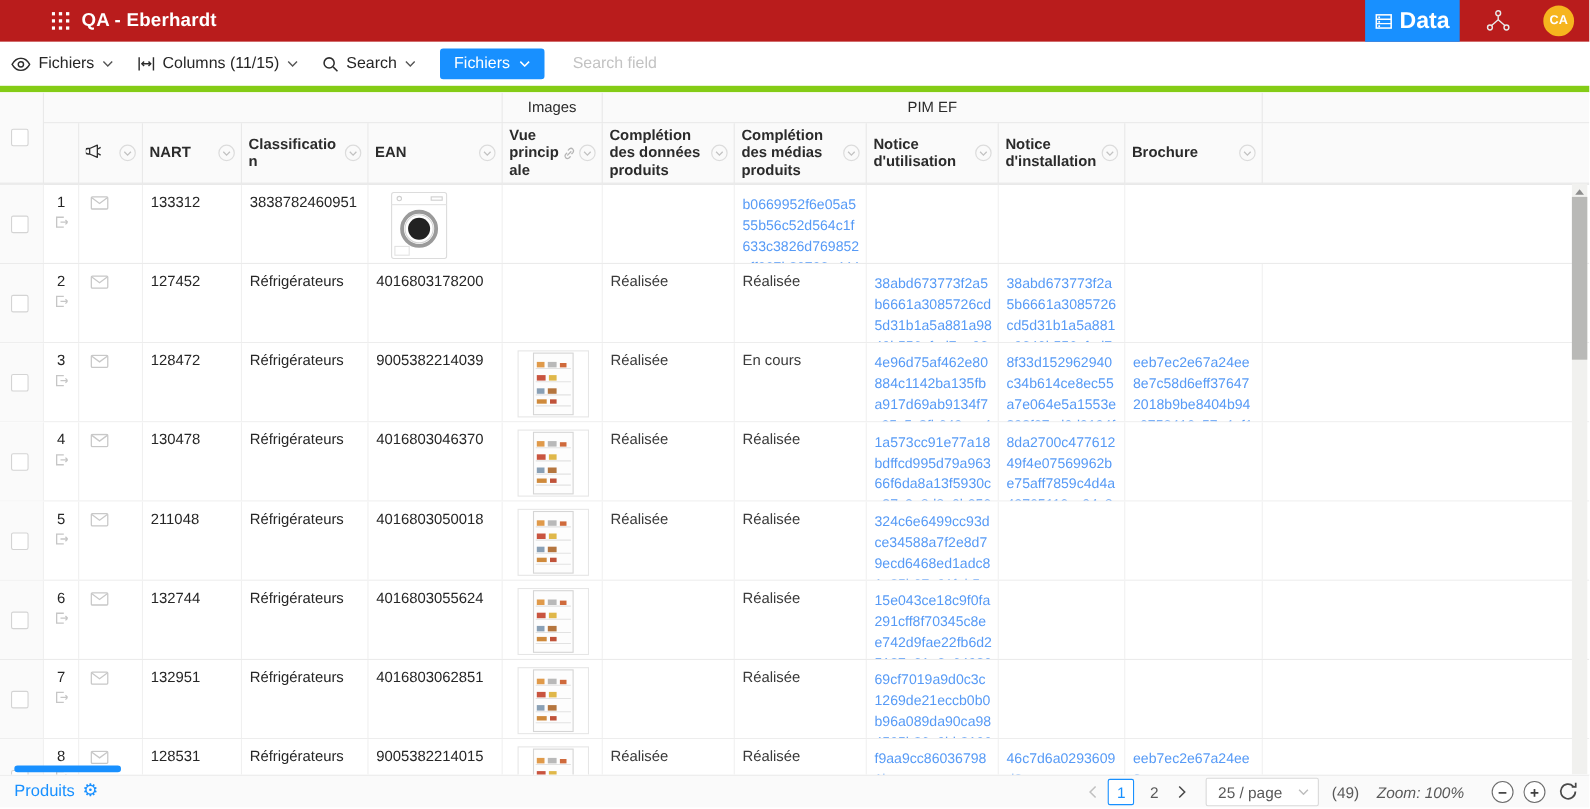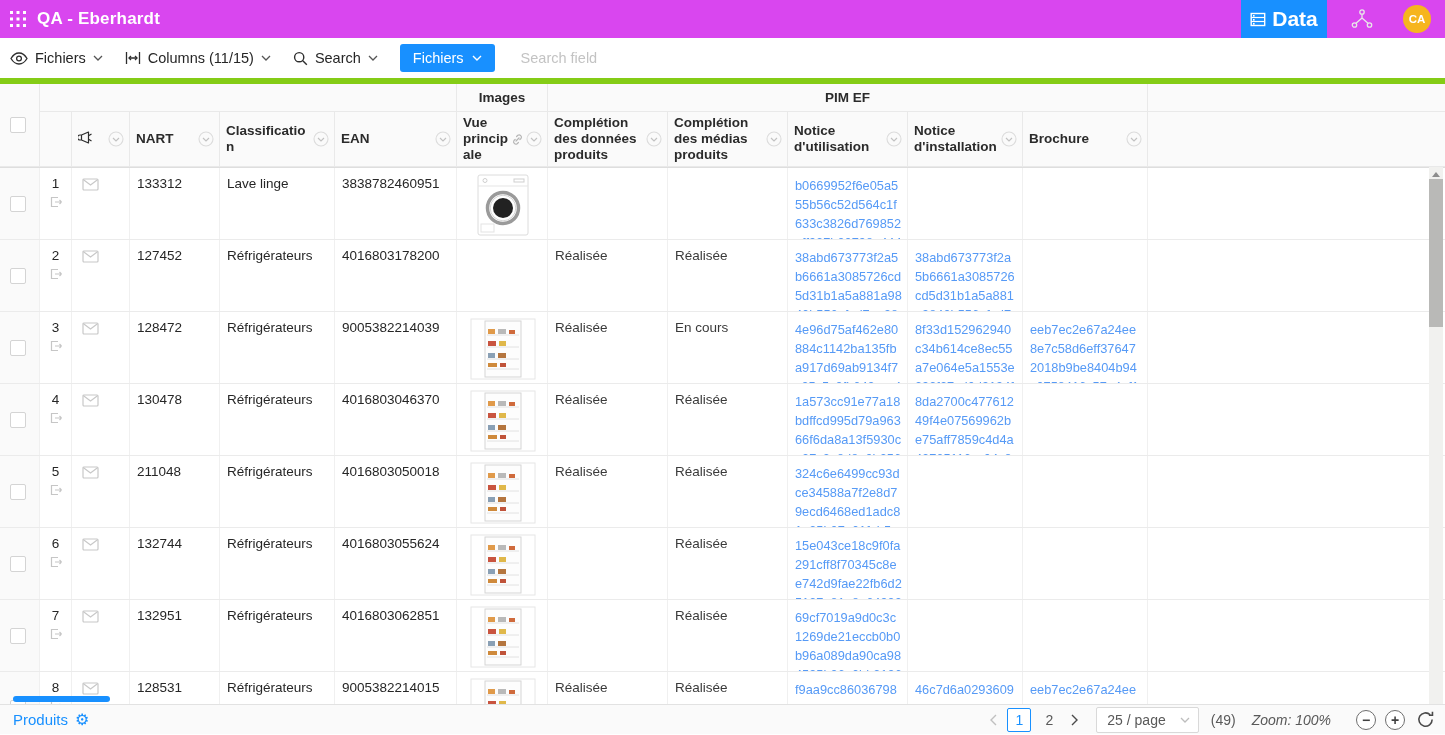--- a/index.html
+++ b/index.html
@@ -1,20 +1,20 @@
 <!DOCTYPE html>
 <html><head>
 <meta charset="utf-8">
 <style>
   * { box-sizing: border-box; margin: 0; padding: 0; }
   html,body { width:1445px; height:735px; overflow:hidden; background:#fff;
     font-family:"Liberation Sans", sans-serif; color:#262626; }
 
   
-  .topbar { height:38px; background:#d946ef; display:flex; align-items:center; color:#fff; }
+  .topbar { height:38px; background:#b91c1c; display:flex; align-items:center; color:#fff;padding-left:37px; }
   .topbar-left { display:flex; align-items:center; gap:10px; padding-left:10px; flex:1; }
   .app-title { font-size:17px; font-weight:700; letter-spacing:.2px; }
   .topbar-right { display:flex; align-items:center; height:100%; }
   .data-btn { height:100%; width:86px; background:#1890ff; color:#fff; display:flex;
     align-items:center; justify-content:center; gap:6px; font-size:21px; font-weight:700; cursor:pointer; }
   .wf-btn { width:70px; height:100%; display:flex; align-items:center; justify-content:center; }
   .avatar { width:28px; height:28px; border-radius:50%; background:#f6b51e; color:#fff;
     font-size:11.5px; font-weight:700; display:flex; align-items:center; justify-content:center; margin:0 14px 0 6px; }
 
   
@@ -24,21 +24,21 @@
   .actions-btn { background:#1890ff; color:#fff; border-radius:3px; padding:6px 13px;
     display:flex; align-items:center; gap:8px; font-weight:500; cursor:pointer; }
   .search-input { border:none; outline:none; font-size:14.5px; width:230px; margin-left:4px; color:#262626; }
   .search-input::placeholder { color:#c3c3c3; }
 
   
   .table-area { position:relative; height:620px; overflow:hidden; background:#fff; }
   .cols { display:grid; grid-template-columns:40px 32px 58px 90px 115px 122px 91px 120px 120px 120px 115px 125px 1fr; }
   .thead { background:#fafafa; grid-template-rows:28px 55px; border-bottom:1px solid #dedede; }
   .hcell { border-right:1px solid #e9e9e9; border-bottom:1px solid #e9e9e9; position:relative; }
-  .gcell { display:flex; align-items:center; justify-content:center; font-size:13.5px; font-weight:700; color:#2b2b2b; }
+  .gcell { display:flex; align-items:center; justify-content:center; font-size:13.5px; font-weight:400; color:#2b2b2b; }
   .checkbox-hcell { grid-row:1/3; display:flex; align-items:center; justify-content:flex-start; padding-left:10px; }
   .colhead { display:flex; align-items:center; padding:0 5px 0 6px; font-size:13.5px; font-weight:700; color:#2b2b2b; line-height:16px; }
   .colhead .hlabel { flex:1; overflow-wrap:anywhere; }
   .filter-ic { flex:none; margin-left:2px; }
 
   .trow { height:72px; border-bottom:1px solid #ebebeb; background:#fff; }
   .cell { border-right:1px solid #f0f0f0; padding:8px 5px 0 7px; font-size:13.5px; overflow:hidden; }
   .cell.c-check { background:#fafafa; display:flex; align-items:center; padding:0 0 0 10px; }
   .cell.c-num { display:flex; flex-direction:column; align-items:center; gap:4px; padding:8px 0 0 0; }
   .cell.c-mail { padding:10px 0 0 10px; }
@@ -286,21 +286,20 @@
         </g>
       </svg>
     </div>
     <div class="cell c-mail">
       <svg width="17" height="13" viewBox="0 0 17 13">
         <rect x="1" y="1" width="15" height="11" rx="1" fill="none" stroke="#c8c8c8" stroke-width="1.2"></rect>
         <path d="M1.5 1.8 L8.5 7 L15.5 1.8" fill="none" stroke="#c8c8c8" stroke-width="1.2"></path>
       </svg>
     </div>
     <div class="cell"><span>133312</span></div>
-    <div class="cell"><span>Lave linge</span></div>
     <div class="cell"><span>3838782460951</span></div>
     <div class="cell">
       <div class="thumb img-washer">
         <svg class="washer" width="66" height="62" viewBox="0 0 66 62">
           <rect x="8" y="1" width="50" height="60" rx="2" fill="#fff" stroke="#dcdcdc"></rect>
           <line x1="8" y1="12" x2="58" y2="12" stroke="#e5e5e5"></line>
           <circle cx="15" cy="6.5" r="2" fill="none" stroke="#cfcfcf"></circle>
           <rect x="44" y="5" width="10" height="3" fill="none" stroke="#cfcfcf"></rect>
           <circle cx="33" cy="34" r="15.5" fill="#fff" stroke="#9a9a9a" stroke-width="3.5"></circle>
           <circle cx="33" cy="34" r="10" fill="#222"></circle>

